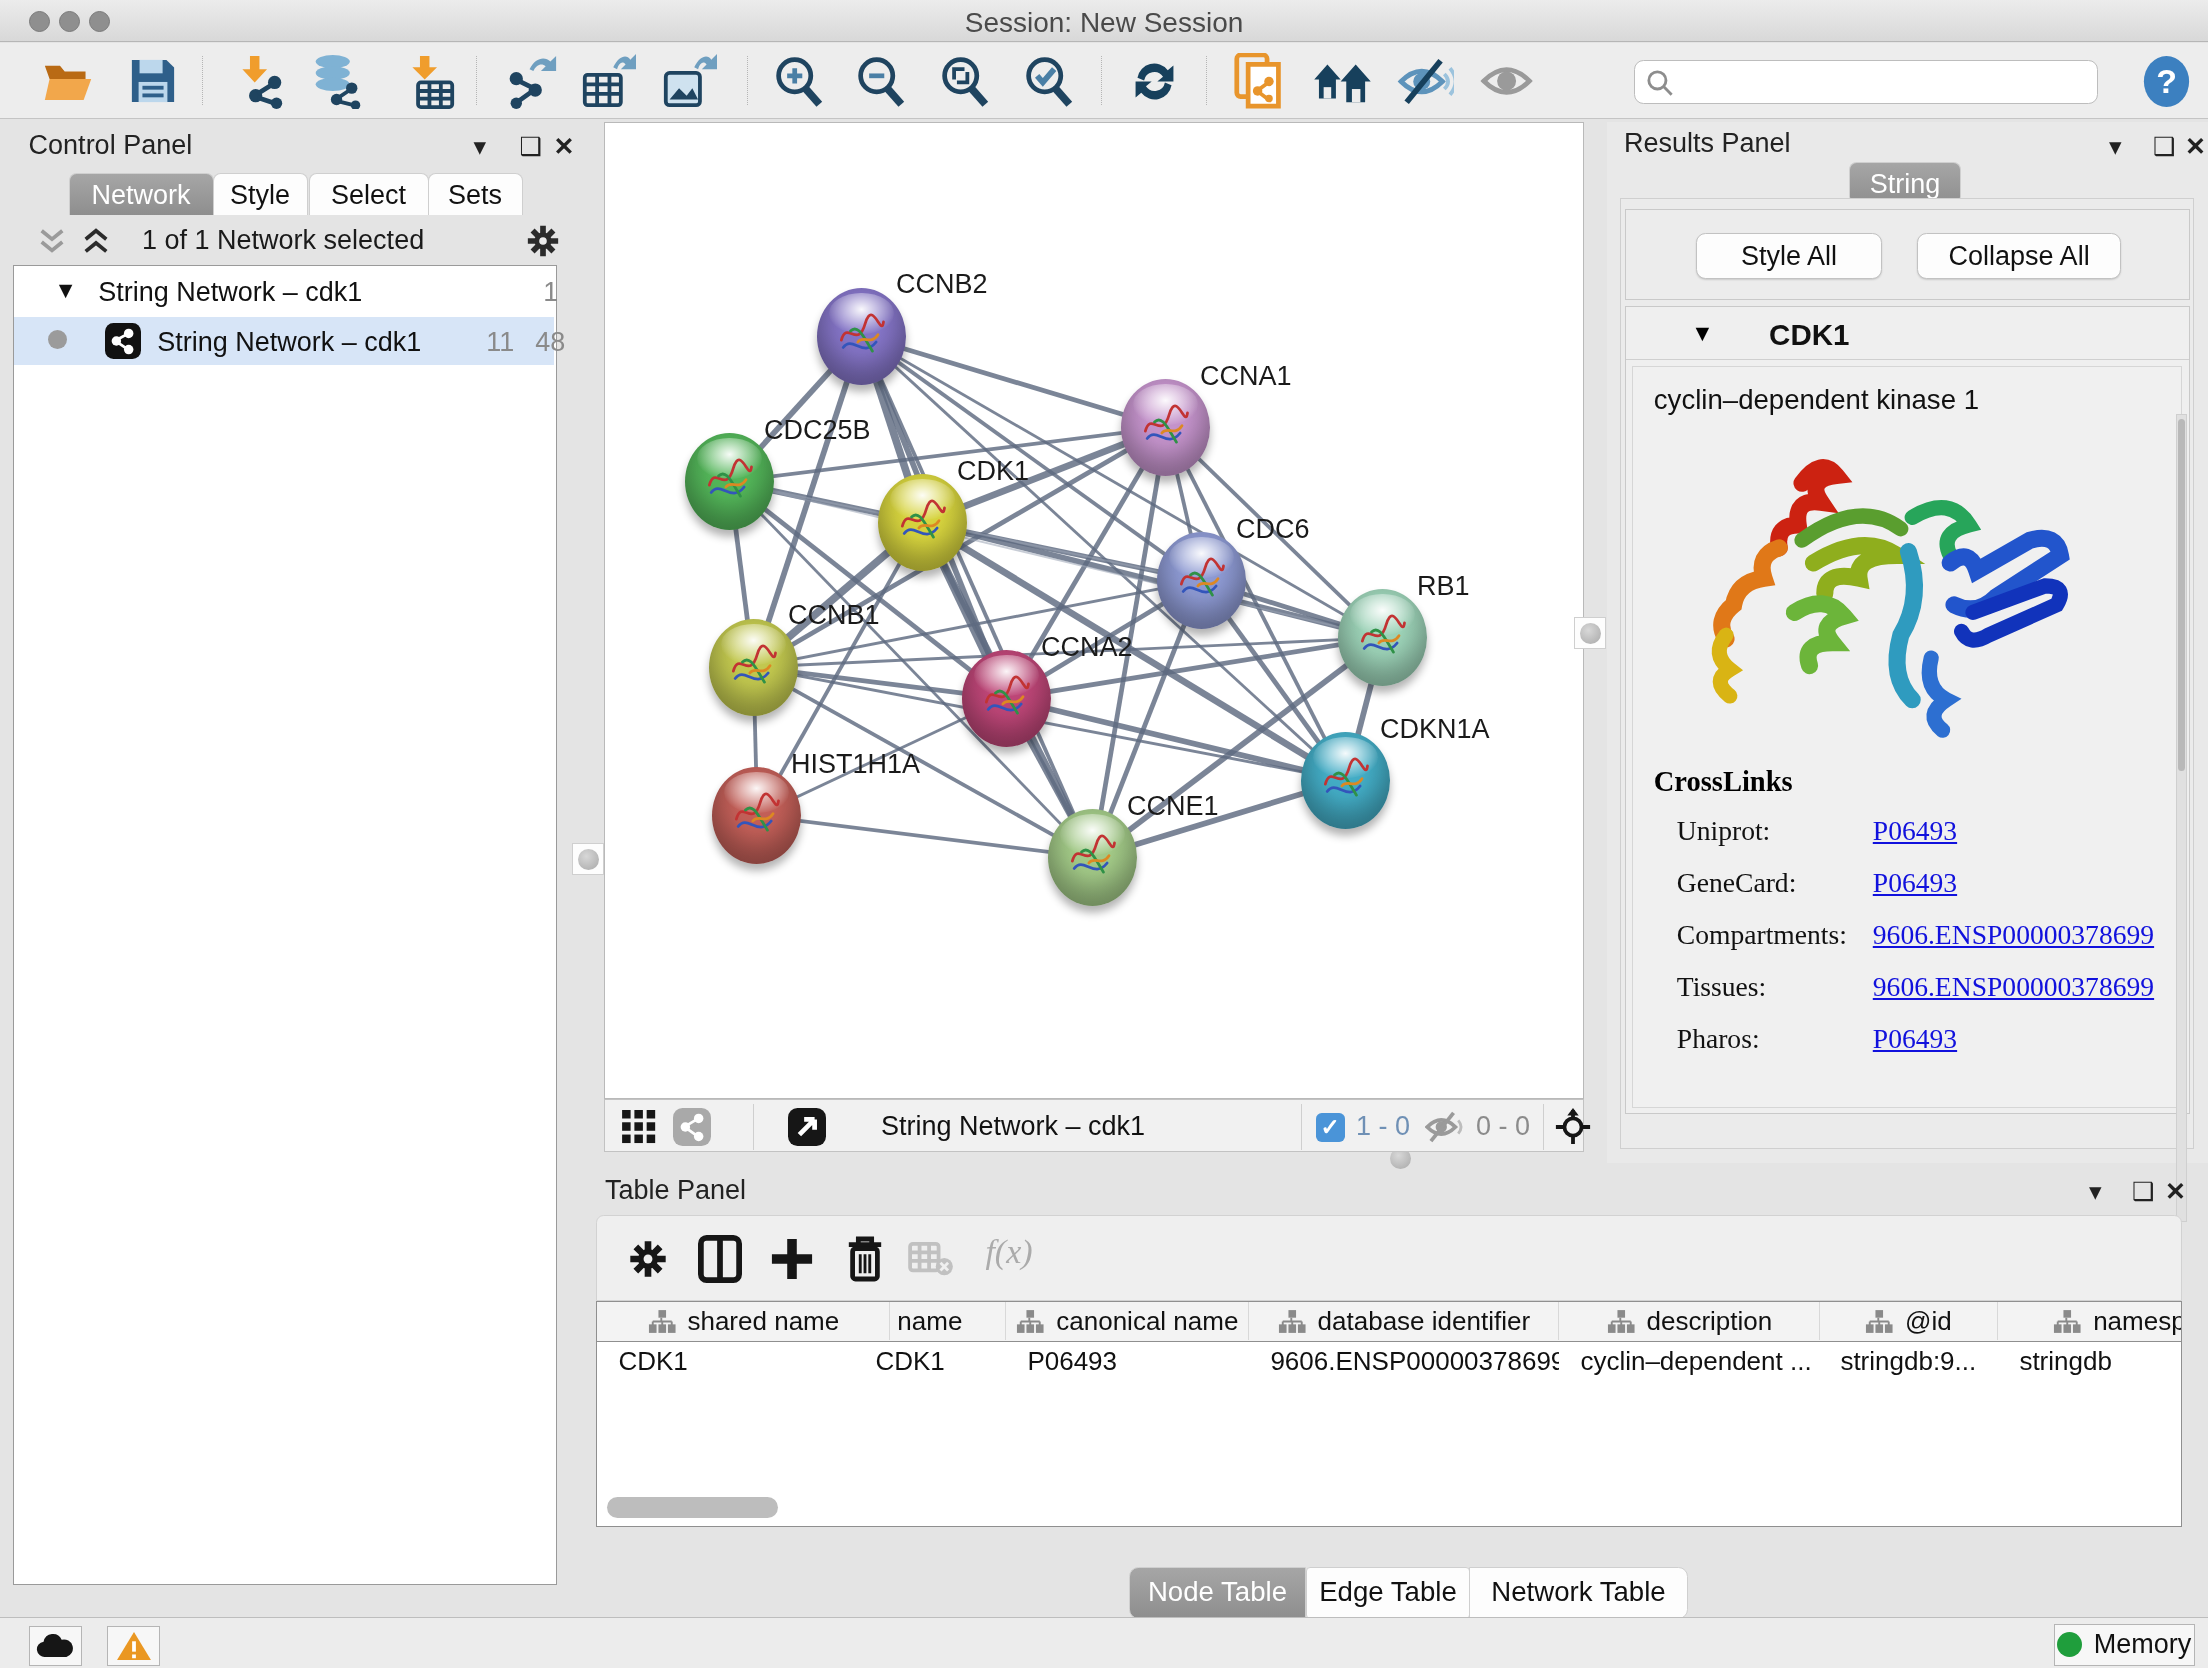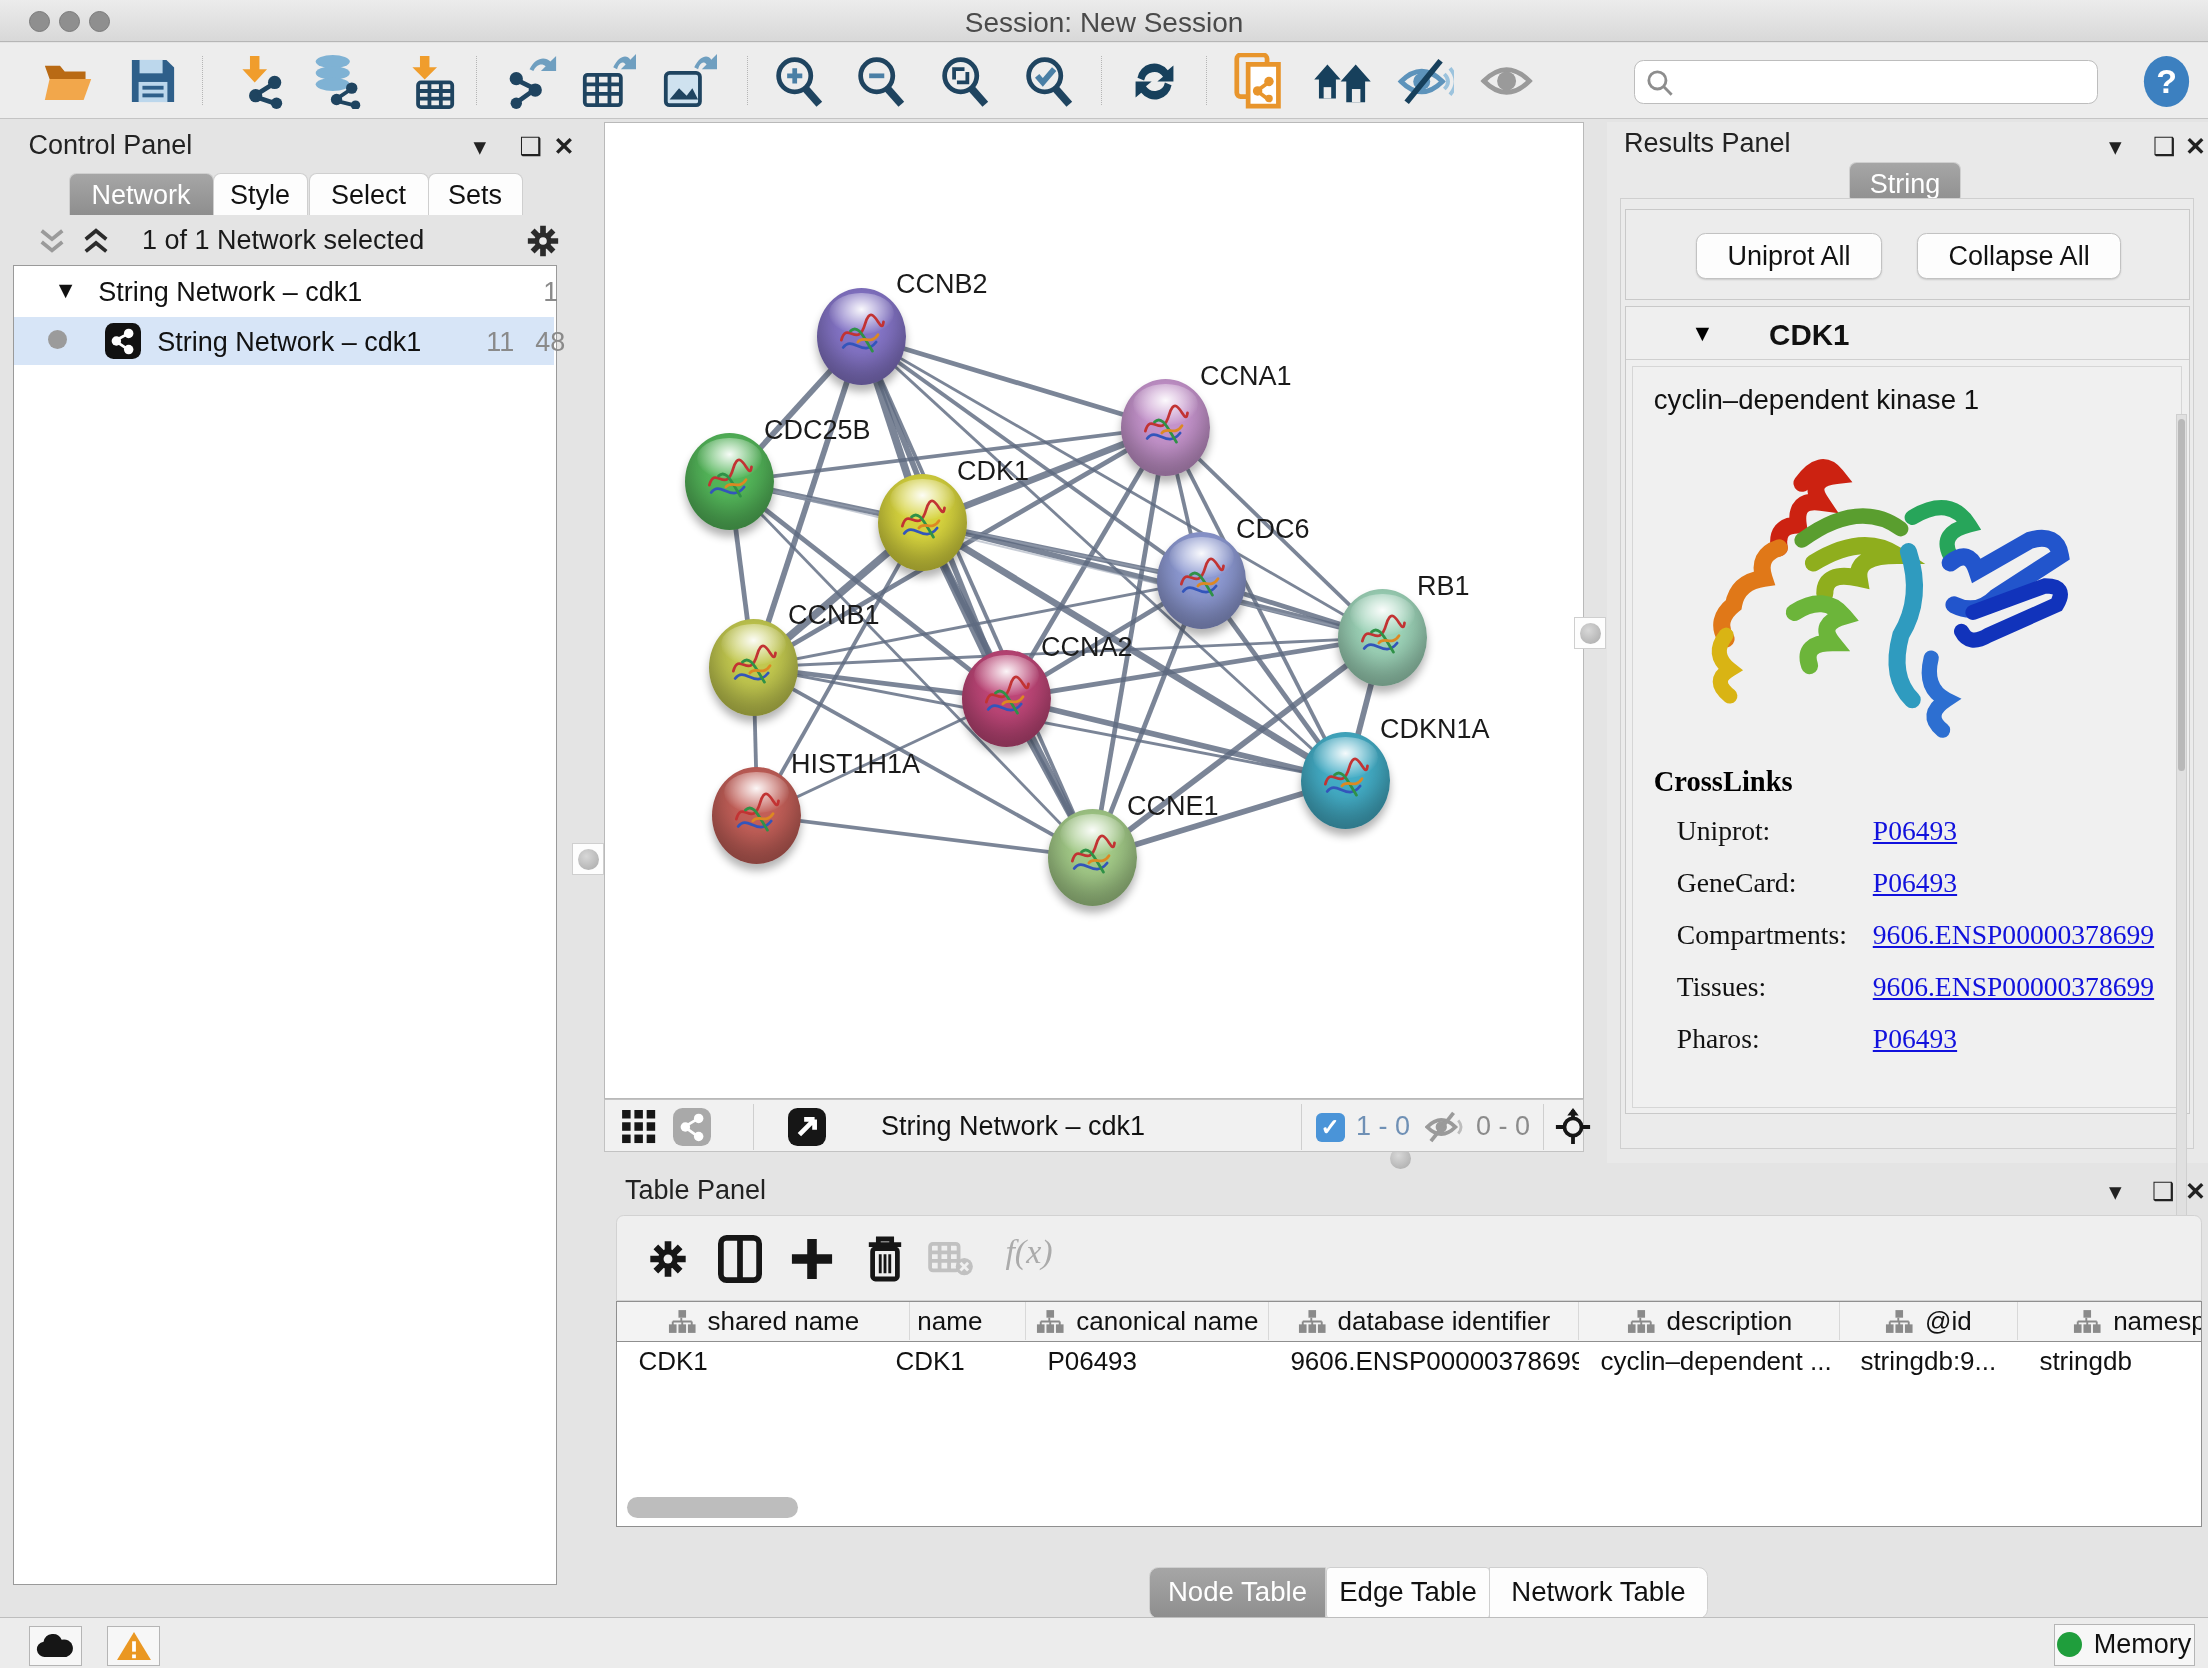--- a/index.html
+++ b/index.html
@@ -94,21 +94,21 @@
   #crosslinks h3 { font-size:28.5px; color:#000; margin-bottom:17px; }
   .cl-row { position:relative; height:52px; font-size:27.6px; color:#111; }
   .cl-label { position:absolute; left:23px; }
   .cl-value { position:absolute; left:219px; color:#1111dd; text-decoration:underline; }
   #rp-scroll { position:absolute; right:1.9px; top:107px; width:11.4px; height:808px;
     background:#e0e0e0; border:1px solid #cfcfcf; }
   #rp-scroll i { position:absolute; left:1px; top:3.8px; width:7.6px; height:352px;
     border-radius:4.8px; background:#b9b9b9; display:block; }
 
   
-  #table-panel { position:absolute; left:604px; top:1162px; width:1605px; height:453px; }
+  #table-panel { position:absolute; left:584px; top:1162px; width:1605px; height:453px; }
   #tp-toolbar { position:absolute; left:12.4px; top:53px; width:1586px; height:86px;
     background:#efefef; border:1px solid #d2d2d2; border-radius:7.6px 7.6px 0 0; }
   .tp-ic { position:absolute; top:15px; width:55px; height:55px; display:flex;
     align-items:center; justify-content:center; }
   #fx-label { position:absolute; left:388px; top:17px; font-family:"Liberation Serif",serif;
     font-style:italic; font-size:34px; color:#ababab; }
   #node-table { position:absolute; left:12.4px; top:139px; width:1586px; height:226px;
     background:#fff; border:1.9px solid #8f8f8f; overflow:hidden; }
   #nt-header { position:absolute; left:0; top:0; height:40px; background:#f3f3f3;
     border-bottom:1.9px solid #8f8f8f; white-space:nowrap; }
@@ -612,21 +612,21 @@
 
 <div id="results-panel">
   <span class="panel-title abs" style="left:17px; top:6px">Results Panel</span>
   <span class="panel-ctl" style="left:502px; top:9.5px">▾</span>
   <span class="panel-ctl" style="left:546px; top:9.5px">❑</span>
   <span class="panel-ctl" style="left:578px; top:9.5px; font-weight:bold">✕</span>
   <div class="tab sel" style="left:242px; top:40px; width:112px; border-radius:7.6px">String</div>
 
   <div id="rp-body">
     <div id="rp-buttons">
-      <div class="rp-btn" style="left:70px; width:186px">Uniprot All</div>
+      <div class="rp-btn" style="left:70px; width:186px">Style All</div>
       <div class="rp-btn" style="left:291px; width:204px">Collapse All</div>
     </div>
 
     <div id="gene-box">
       <div id="gene-head">
         <span class="abs" style="left:65px; top:13.3px; font-size:23px">▼</span>
         <span id="gene-name">CDK1</span>
       </div>
       <div id="gene-desc-box">
         <span id="gene-desc">cyclin–dependent kinase 1</span>

